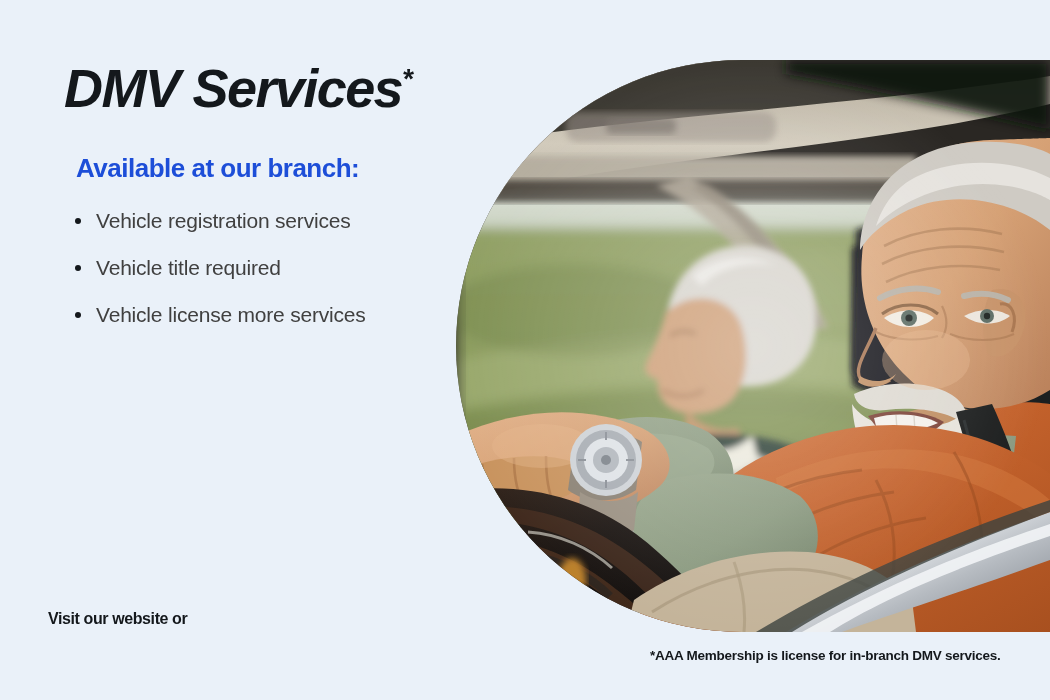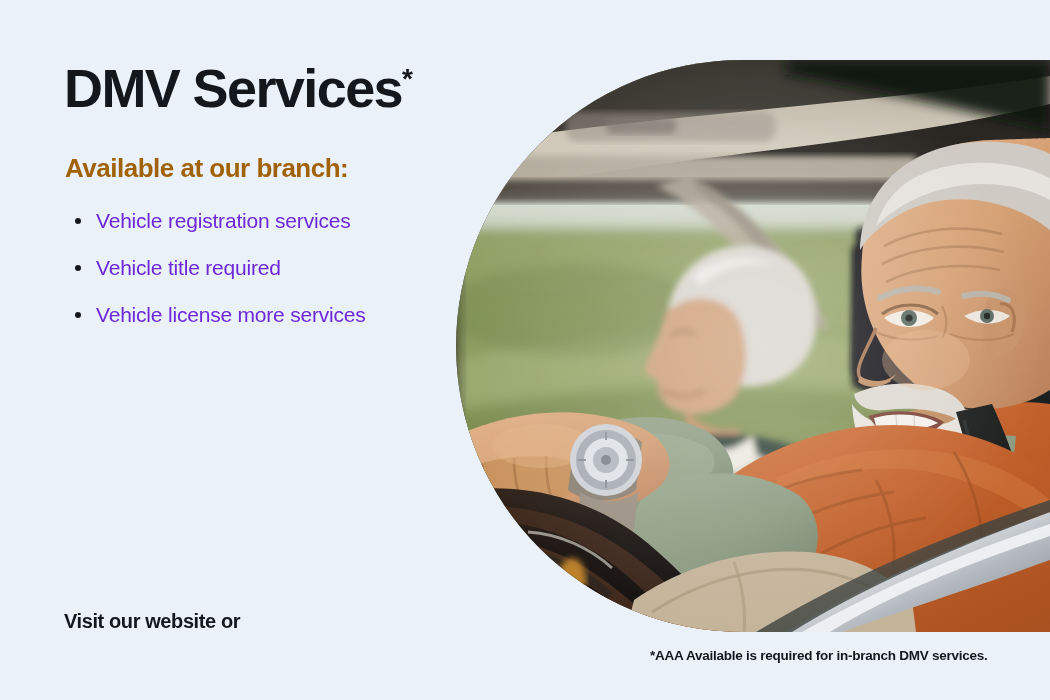--- a/index.html
+++ b/index.html
@@ -28,66 +28,67 @@
     width: 400px;
   }
   .page-title {
     font-size: 54px;
     font-weight: 700;
     letter-spacing: -1.6px;
     color: #14181c;
     line-height: 1.05;
     margin: 0;
     white-space: nowrap;
+    font-style: italic;
   }
   .page-title .sup {
     font-size: 28px;
     vertical-align: super;
     line-height: 0;
     font-weight: 700;
     letter-spacing: 0;
   }
   .subhead {
     font-size: 26px;
     font-weight: 700;
     letter-spacing: -0.5px;
-    color: #a16207;
-    margin: 36px 0 0 1px;
+    color: #1d4ed8;
+    margin: 36px 0 0 12px;
     line-height: 1.2;
   }
   .bullets {
     list-style: none;
     margin: 24px 0 0 0;
     padding: 0;
   }
   .bullets li {
     position: relative;
     padding-left: 32px;
     font-size: 21px;
-    color: #6d28d9;
+    color: #404040;
     letter-spacing: -0.2px;
     margin-bottom: 21px;
     line-height: 1.25;
   }
   .bullets li .dot {
     position: absolute;
     left: 11px;
     top: 10px;
     width: 6px;
     height: 6px;
     border-radius: 50%;
     background: #14181c;
   }
 
   
   .cta {
     position: absolute;
-    left: 64px;
+    left: 48px;
     top: 608px;
-    font-size: 20px;
+    font-size: 16px;
     font-weight: 700;
     letter-spacing: -0.4px;
     color: #14181c;
     line-height: 1.35;
     width: 300px;
   }
   .cta .l2 { display: block; }
 
   
   .footnote {
@@ -137,21 +138,21 @@
         <span class="dot"></span>
         <span>Vehicle license more services</span>
       </li>
     </ul>
   </div>
 
   <div class="cta">
     <span class="l1">Visit our website or</span>
   </div>
 
-  <div class="footnote">*AAA Available is required for in-branch DMV services.</div>
+  <div class="footnote">*AAA Membership is license for in-branch DMV services.</div>
 
   <div class="photo-frame">
     <svg width="594" height="572" viewBox="0 0 594 572" xmlns="http://www.w3.org/2000/svg">
       <defs>
         <linearGradient id="gField" x1="0" y1="0" x2="0" y2="1">
           <stop offset="0%" stop-color="#93a267"></stop>
           <stop offset="55%" stop-color="#8a9b5c"></stop>
           <stop offset="100%" stop-color="#6f8049"></stop>
         </linearGradient>
         <linearGradient id="gSky" x1="0" y1="0" x2="0" y2="1">

